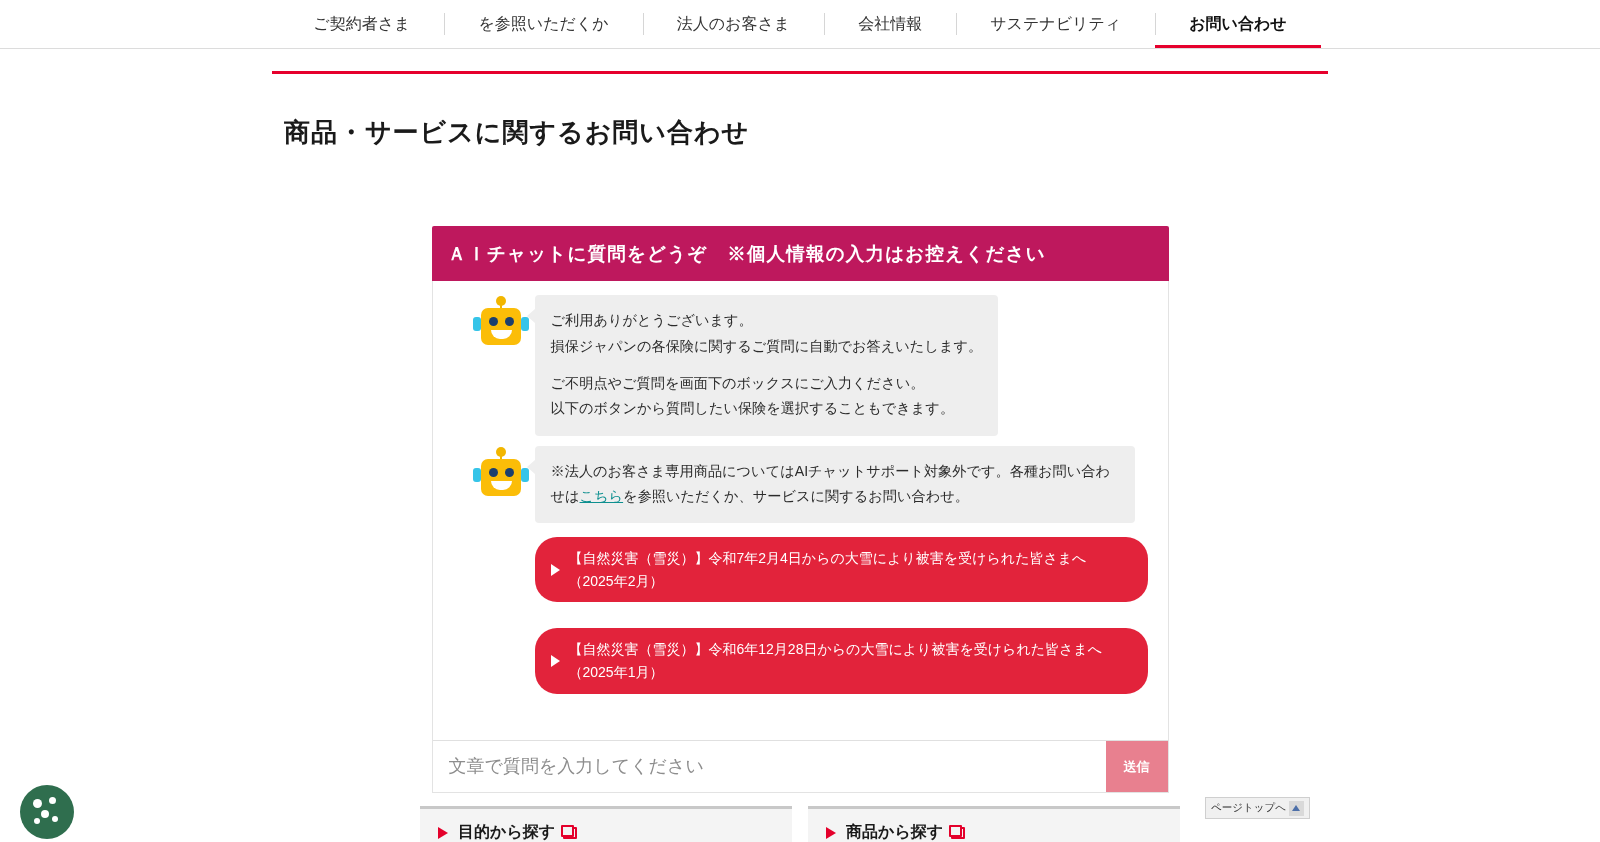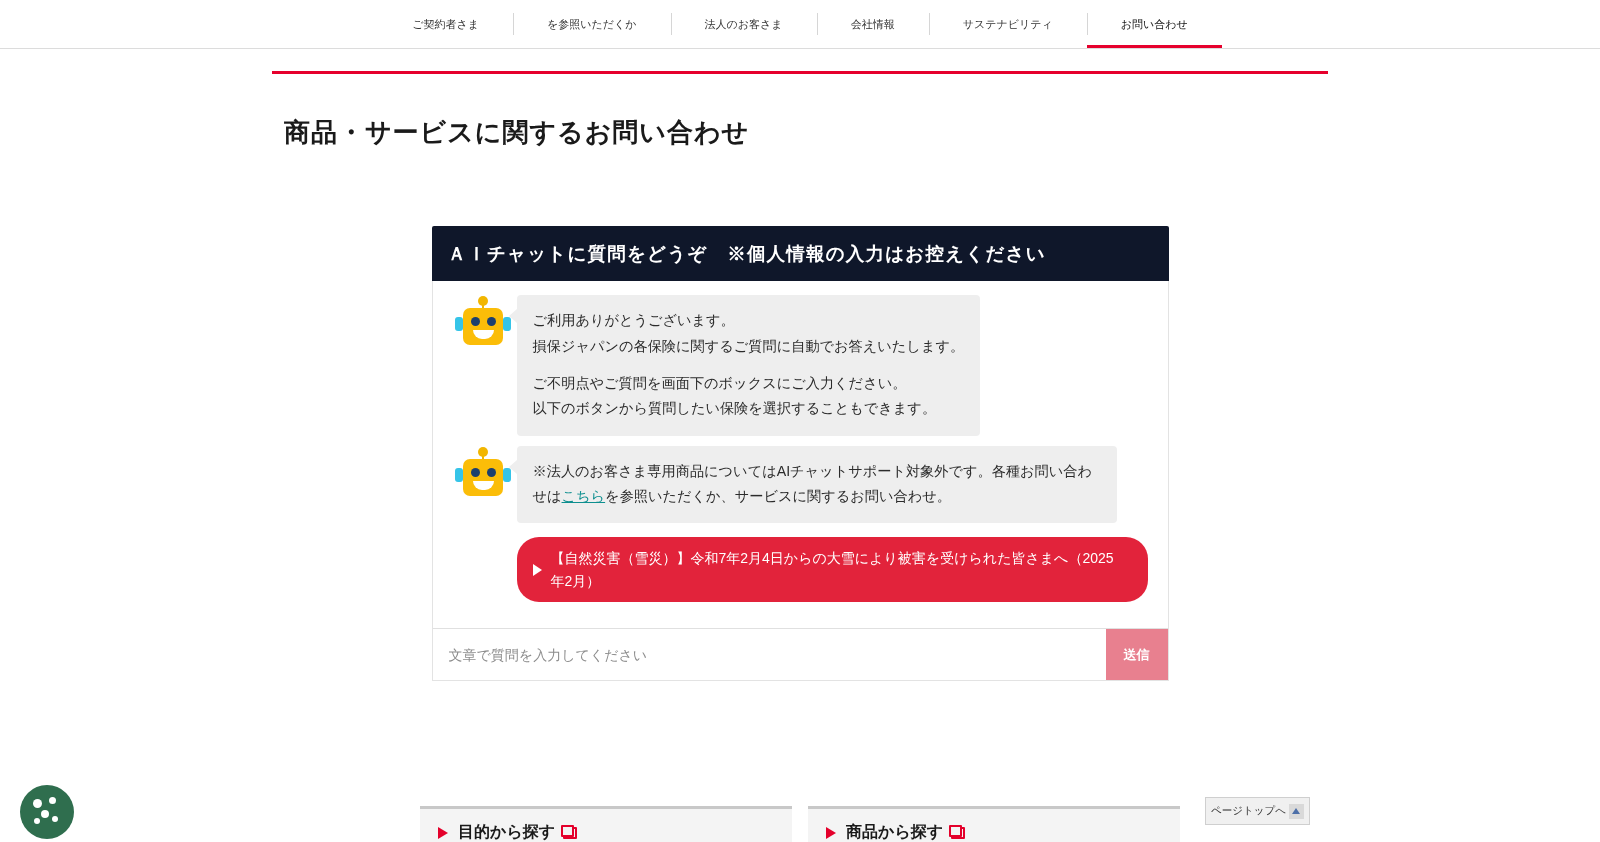--- a/index.html
+++ b/index.html
@@ -26,36 +26,36 @@
   .globalnav-inner {
     display: flex;
     align-items: stretch;
   }
   .nav-item {
     position: relative;
     display: flex;
     align-items: center;
     justify-content: center;
     padding: 0 34px;
-    font-size: 11px;
+    font-size: 16px;
     color: #333333;
     cursor: pointer;
     white-space: nowrap;
   }
   .nav-item + .nav-item::before {
     content: "";
     position: absolute;
     left: 0;
     top: 13px;
     bottom: 13px;
     width: 1px;
     background: #d6d6d6;
   }
   .nav-item.active {
-    font-weight: normal;
+    font-weight: bold;
     color: #111111;
   }
   .nav-item.active::after {
     content: "";
     position: absolute;
     left: 0;
     right: 0;
     bottom: 0;
     height: 3px;
     background: #e6002d;
@@ -81,36 +81,36 @@
     padding: 24px 0 0 12px;
   }
 
   
   .chat-wrap {
     width: 737px;
     margin: 76px auto 0 auto;
     position: relative;
   }
   .chat-header {
-    background: #0f172a;
+    background: #be185d;
     color: #ffffff;
     font-size: 18.5px;
     font-weight: bold;
     letter-spacing: 1.2px;
     padding: 15px 0 15px 16px;
     border-radius: 2px 2px 0 0;
   }
   .chat-body {
     background: #ffffff;
     border: 1px solid #e3e3e3;
     border-top: none;
-    height: 400px;
+    height: 512px;
     overflow: hidden;
     position: relative;
-    padding: 14px 20px 0 18px;
+    padding: 14px 20px 0 36px;
   }
 
   .msg-row {
     display: flex;
     align-items: flex-start;
     margin-bottom: 10px;
   }
   .bot-avatar {
     width: 66px;
     height: 52px;
@@ -244,21 +244,21 @@
     display: flex;
     align-items: stretch;
     background: #ffffff;
     border-top: 1px solid #e0e0e0;
     height: 52px;
   }
   .chat-input {
     flex: 1;
     border: none;
     outline: none;
-    font-size: 14px;
+    font-size: 18px;
     color: #0c4a6e;
     padding: 0 16px;
     background: #ffffff;
     font-family: "Liberation Sans", sans-serif;
   }
   .chat-input::placeholder { color: #8d8d8d; }
   .send-btn {
     width: 62px;
     background: #e8808f;
     color: #ffffff;
@@ -337,21 +337,21 @@
   .cookie-badge .c3 { width: 8px; height: 8px; left: 21px; top: 25px; }
   .cookie-badge .c4 { width: 6px; height: 6px; left: 14px; top: 33px; }
   .cookie-badge .c5 { width: 6px; height: 6px; left: 32px; top: 31px; }
 
   
   .pagetop {
     position: absolute;
     right: 290px;
     top: 797px;
     width: 105px;
-    height: 28px;
+    height: 22px;
     background: #f0f0f0;
     border: 1px solid #cfcfcf;
     display: flex;
     align-items: center;
     justify-content: space-between;
     padding: 0 5px;
     font-size: 10.5px;
     color: #333;
     cursor: pointer;
   }

